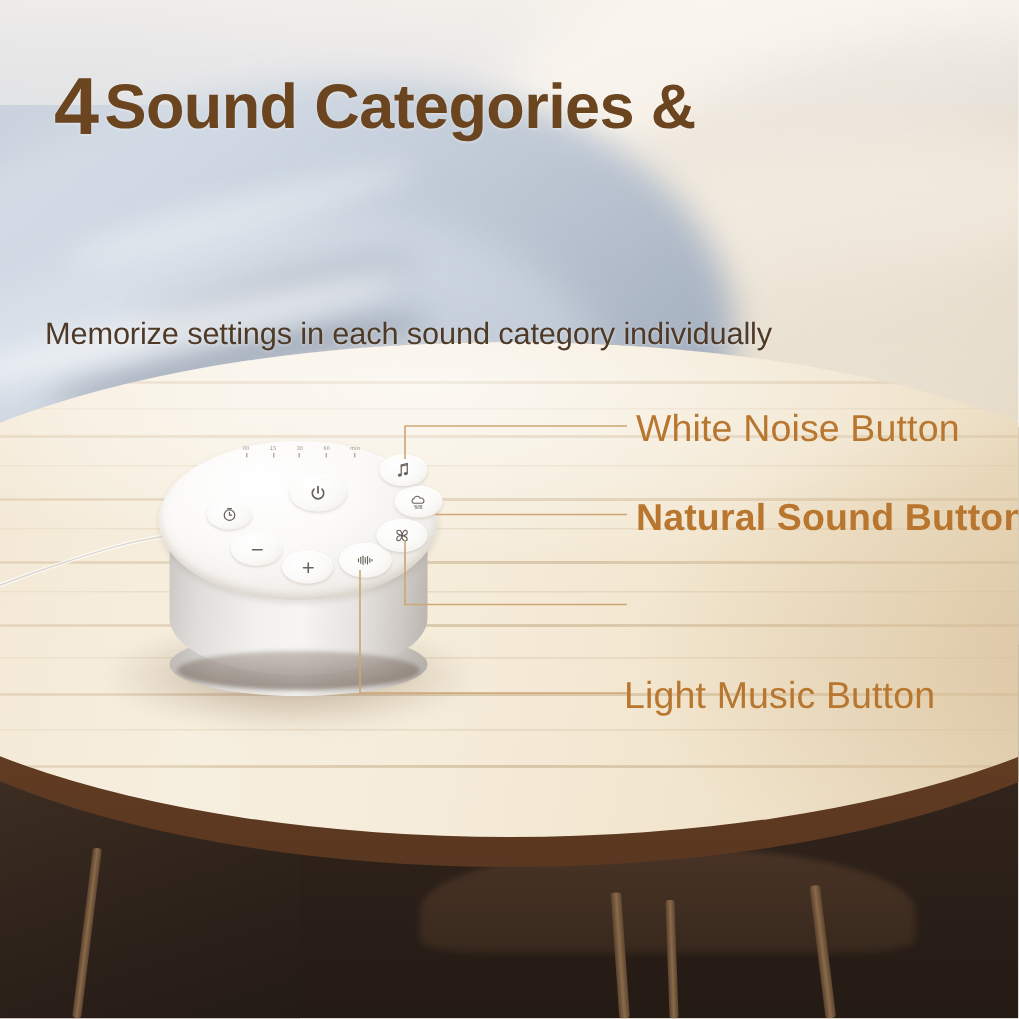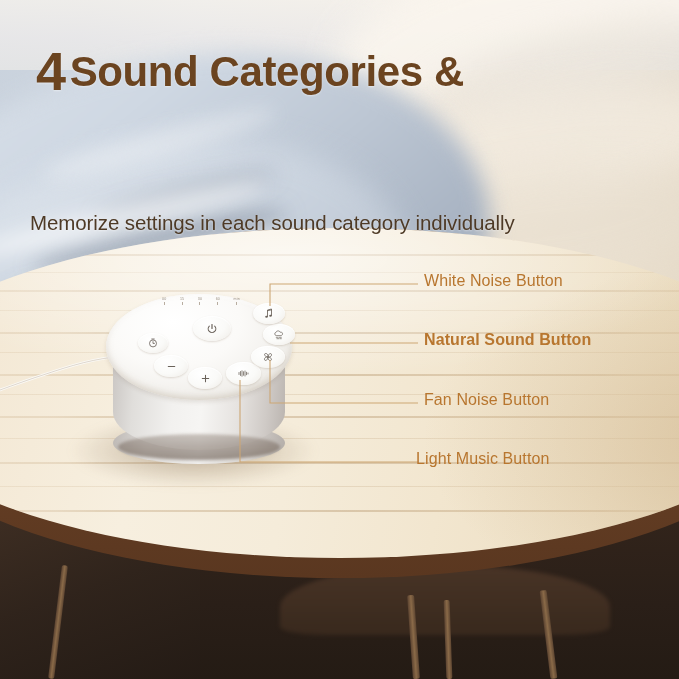--- a/index.html
+++ b/index.html
@@ -165,21 +165,21 @@
     font-family:"Liberation Sans",sans-serif;
   }
   .tick{display:flex;flex-direction:column;align-items:center;gap:1px;}
   .tick i{display:block;width:1px;height:3px;background:#b8ada0;}
 
   
   .leader{position:absolute;left:0;top:0;width:679px;height:679px;pointer-events:none;}
   .label{
     position:absolute;white-space:nowrap;
     font-family:"Liberation Sans",sans-serif;
-    font-size:16px;color:#b8762f;letter-spacing:.1px;
+    font-size:25px;color:#b8762f;letter-spacing:.1px;
   }
 
   
   .headline{
     position:absolute;left:36px;top:44px;width:560px;
     font-family:"Liberation Sans",sans-serif;
     font-size:42px;line-height:1.16;color:#6b4420;font-weight:700;
     letter-spacing:-0.4px;
     text-shadow:0 1px 2px rgba(255,255,255,.45);
   }
@@ -359,21 +359,20 @@
       <path d="M290 343 L418 343"></path>
 
       <path d="M270 360 L270 403 L418 403"></path>
 
       <path d="M240 380 L240 462 L418 462"></path>
     </g>
   </svg>
 
   <div class="label" style="left:424px;top:272px;">White Noise Button</div>
   <div class="label" style="left:424px;top:331px;font-weight:bold;">Natural Sound Button</div>
-  <div class="label" style="left:424px;top:391px;">Fan Noise Button</div>
   <div class="label" style="left:416px;top:450px;">Light Music Button</div>
 
   <div class="headline">
     <span class="num">4</span><span>Sound Categories &amp;</span><br>
   </div>
 
   <div class="subhead">Memorize settings in each sound category individually</div>
 
 </div>
 

